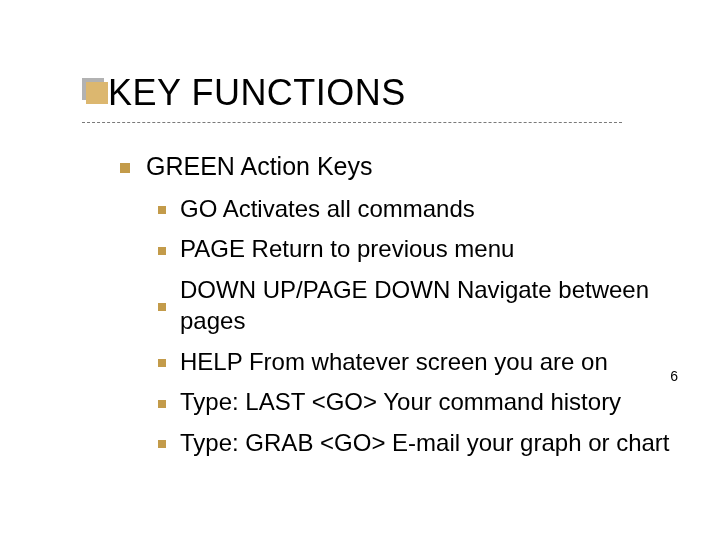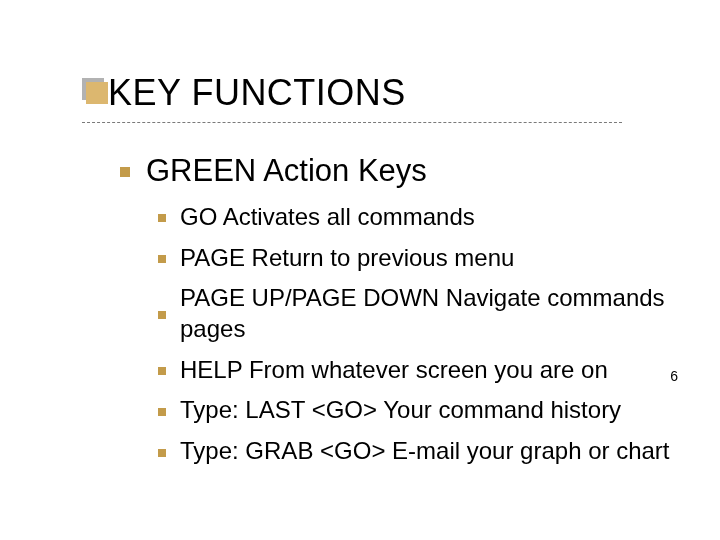--- a/index.html
+++ b/index.html
@@ -58,21 +58,21 @@
     top: 150px;
     left: 120px;
     right: 40px;
   }
   .bullet-row {
     display: flex;
     align-items: center;
     margin-bottom: 10px;
   }
   .b1 {
-    font-size: 31px;
+    font-size: 25px;
     line-height: 1.35;
     text-align: center;
   }
   .b2 {
     font-size: 24px;
     line-height: 1.28;
     margin-left: 38px;
   }
   .sq {
     display: inline-block;
@@ -126,21 +126,21 @@
       <div class="bullet-row b2">
         <span class="sq"></span>
         <span class="txt">GO  Activates all commands</span>
       </div>
       <div class="bullet-row b2">
         <span class="sq"></span>
         <span class="txt">PAGE  Return to previous menu</span>
       </div>
       <div class="bullet-row b2">
         <span class="sq"></span>
-        <span class="txt">PAGE UP/PAGE DOWN  Navigate commands pages</span>
+        <span class="txt">DOWN UP/PAGE DOWN  Navigate between pages</span>
       </div>
       <div class="bullet-row b2">
         <span class="sq"></span>
         <span class="txt">HELP From whatever screen you are on</span>
       </div>
       <div class="bullet-row b2">
         <span class="sq"></span>
         <span class="txt">Type: LAST &lt;GO&gt;  Your command history</span>
       </div>
       <div class="bullet-row b2">

